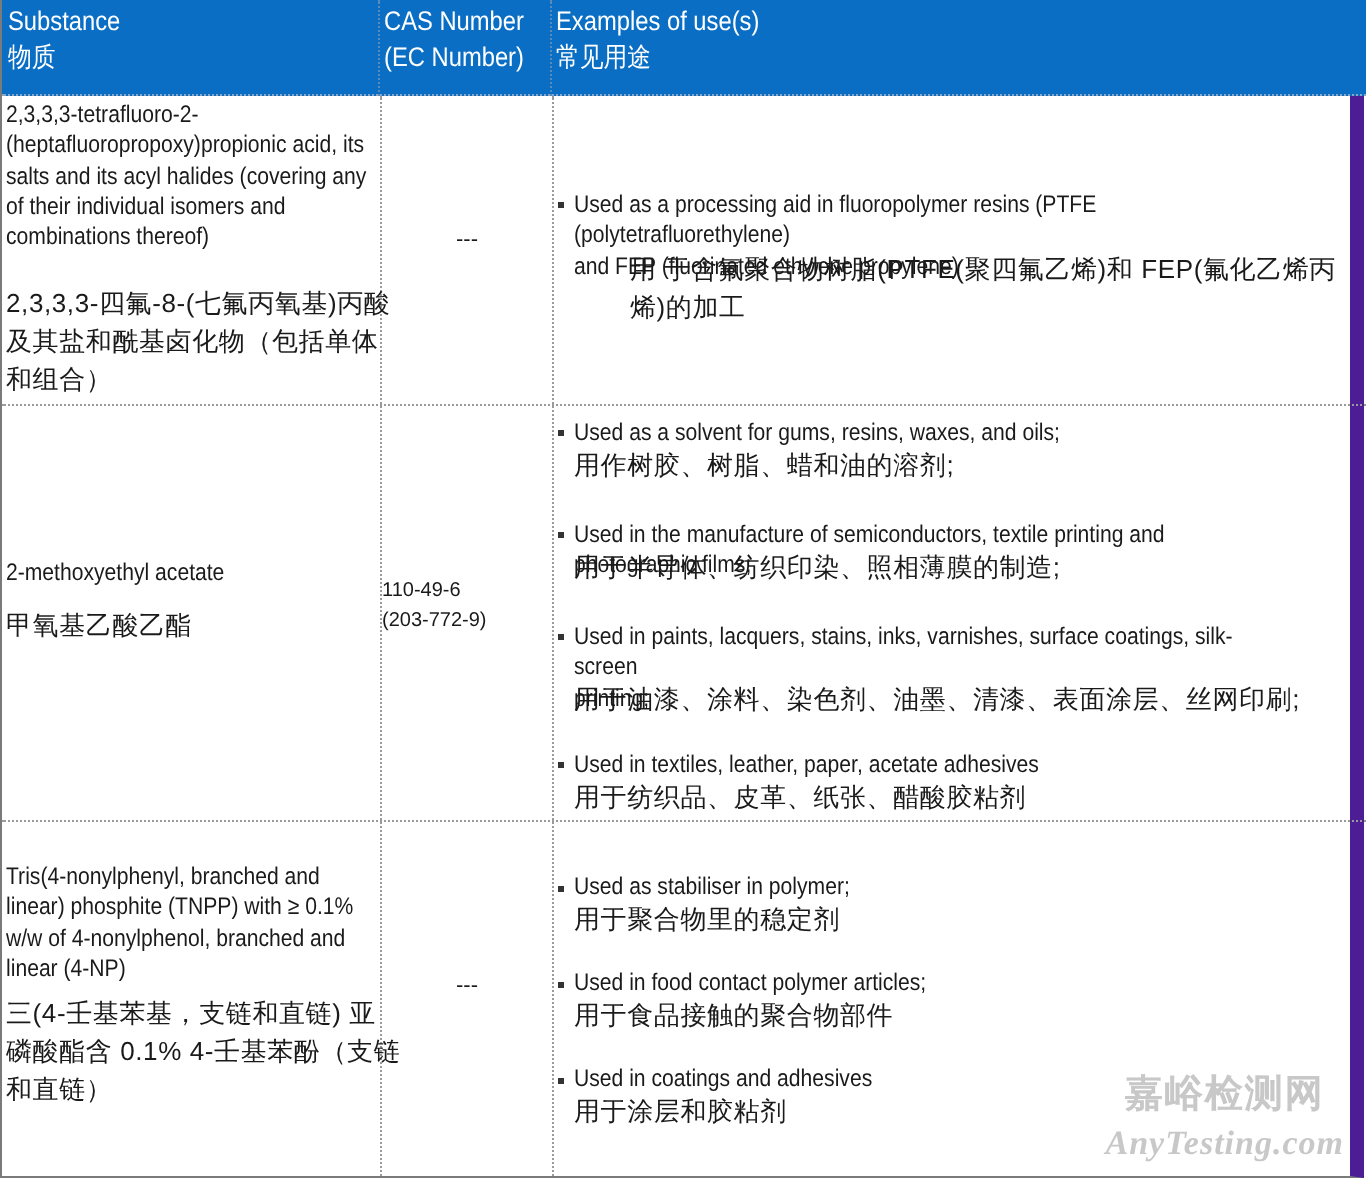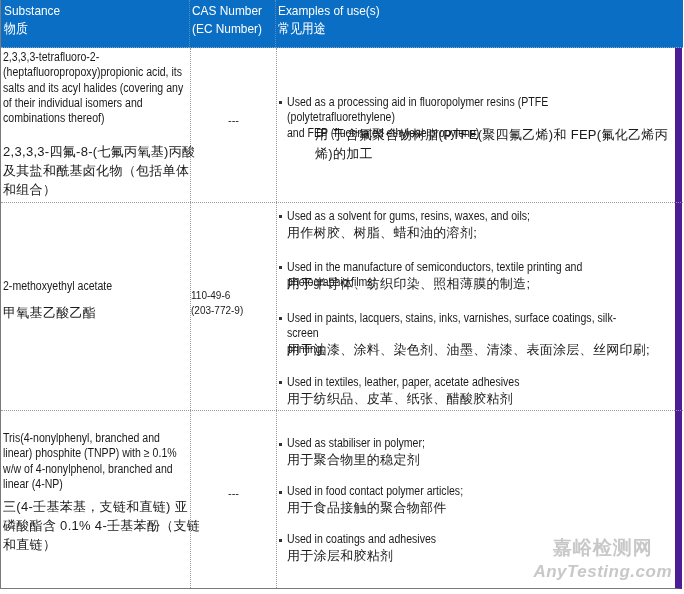--- a/index.html
+++ b/index.html
@@ -8,21 +8,21 @@
   .hdr { position:absolute; left:0; top:0; width:682px; height:48px; background:#0a6ec4; border-bottom:1px dotted #8aa6c4; box-sizing:border-box; }
   .hdr .cell { position:absolute; top:2px; color:#ffffff; font-size:13.5px; line-height:18px; transform:scaleX(0.88); transform-origin:left top; white-space:nowrap; }
   .vline { position:absolute; top:0; width:0; border-left:1px dotted #9a9a9a; }
   .hline { position:absolute; left:0; width:682px; height:0; border-top:1px dotted #9a9a9a; }
   .txt { position:absolute; color:#1a1a1a; font-size:12px; line-height:15.3px; transform:scaleX(0.88); transform-origin:left top; }
   .zh { font-size:13px; line-height:19px; transform:none; letter-spacing:0.3px; }
   .bullet { position:absolute; width:3px; height:3px; background:#333; }
   .use { position:absolute; left:286px; }
   .watermark { position:absolute; right:12px; top:532px; text-align:center; color:#c8c8c8; }
   .wm-cn { font-size:19px; font-weight:bold; letter-spacing:1px; line-height:30px; font-family:"DejaVu Sans", sans-serif;text-align:center; }
-  .wm-en { font-size:17px; font-style:italic; font-weight:bold; line-height:20px; font-family:Liberation Sans, sans-serif; letter-spacing:0.5px; }
+  .wm-en { font-size:17px; font-style:italic; font-weight:bold; line-height:20px; font-family:Liberation Serif, serif; letter-spacing:0.5px; }
 </style>
 </head>
 <body>
 
 <div class="tbl">
 
   <div class="hdr">
     <div class="cell" style="left:3px;">
       <div>Substance</div>
       <div>物质</div>

